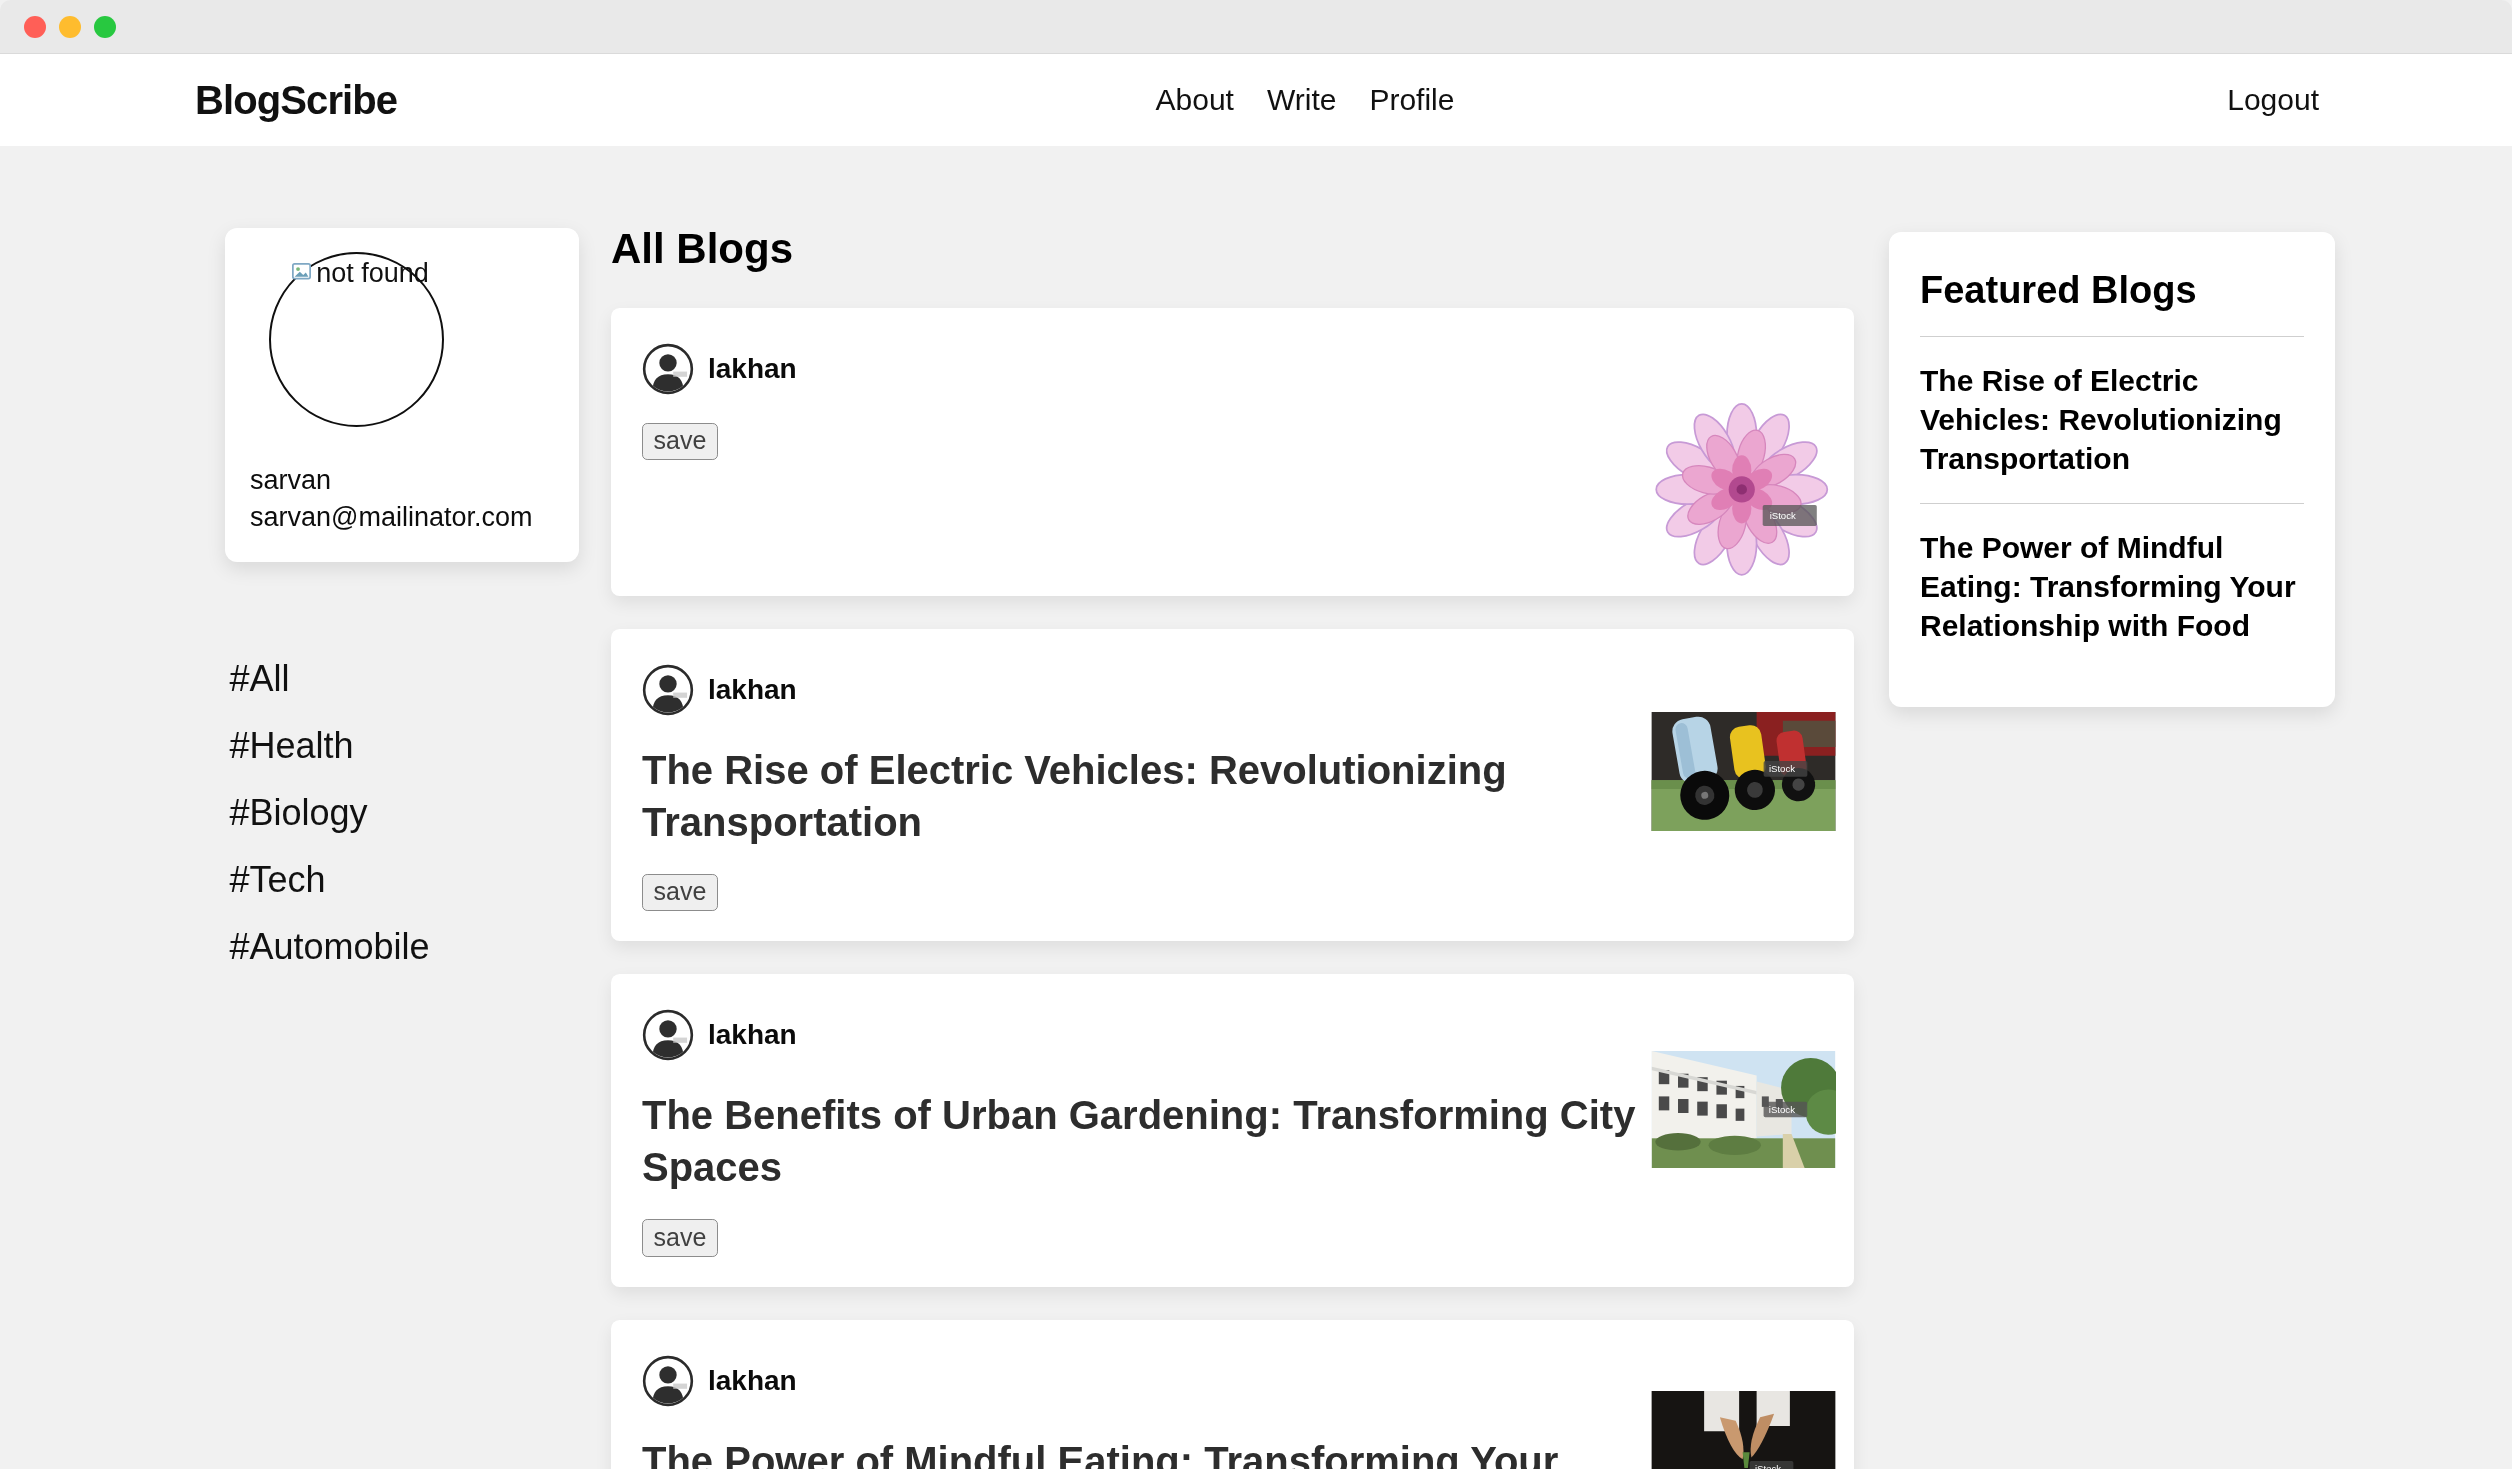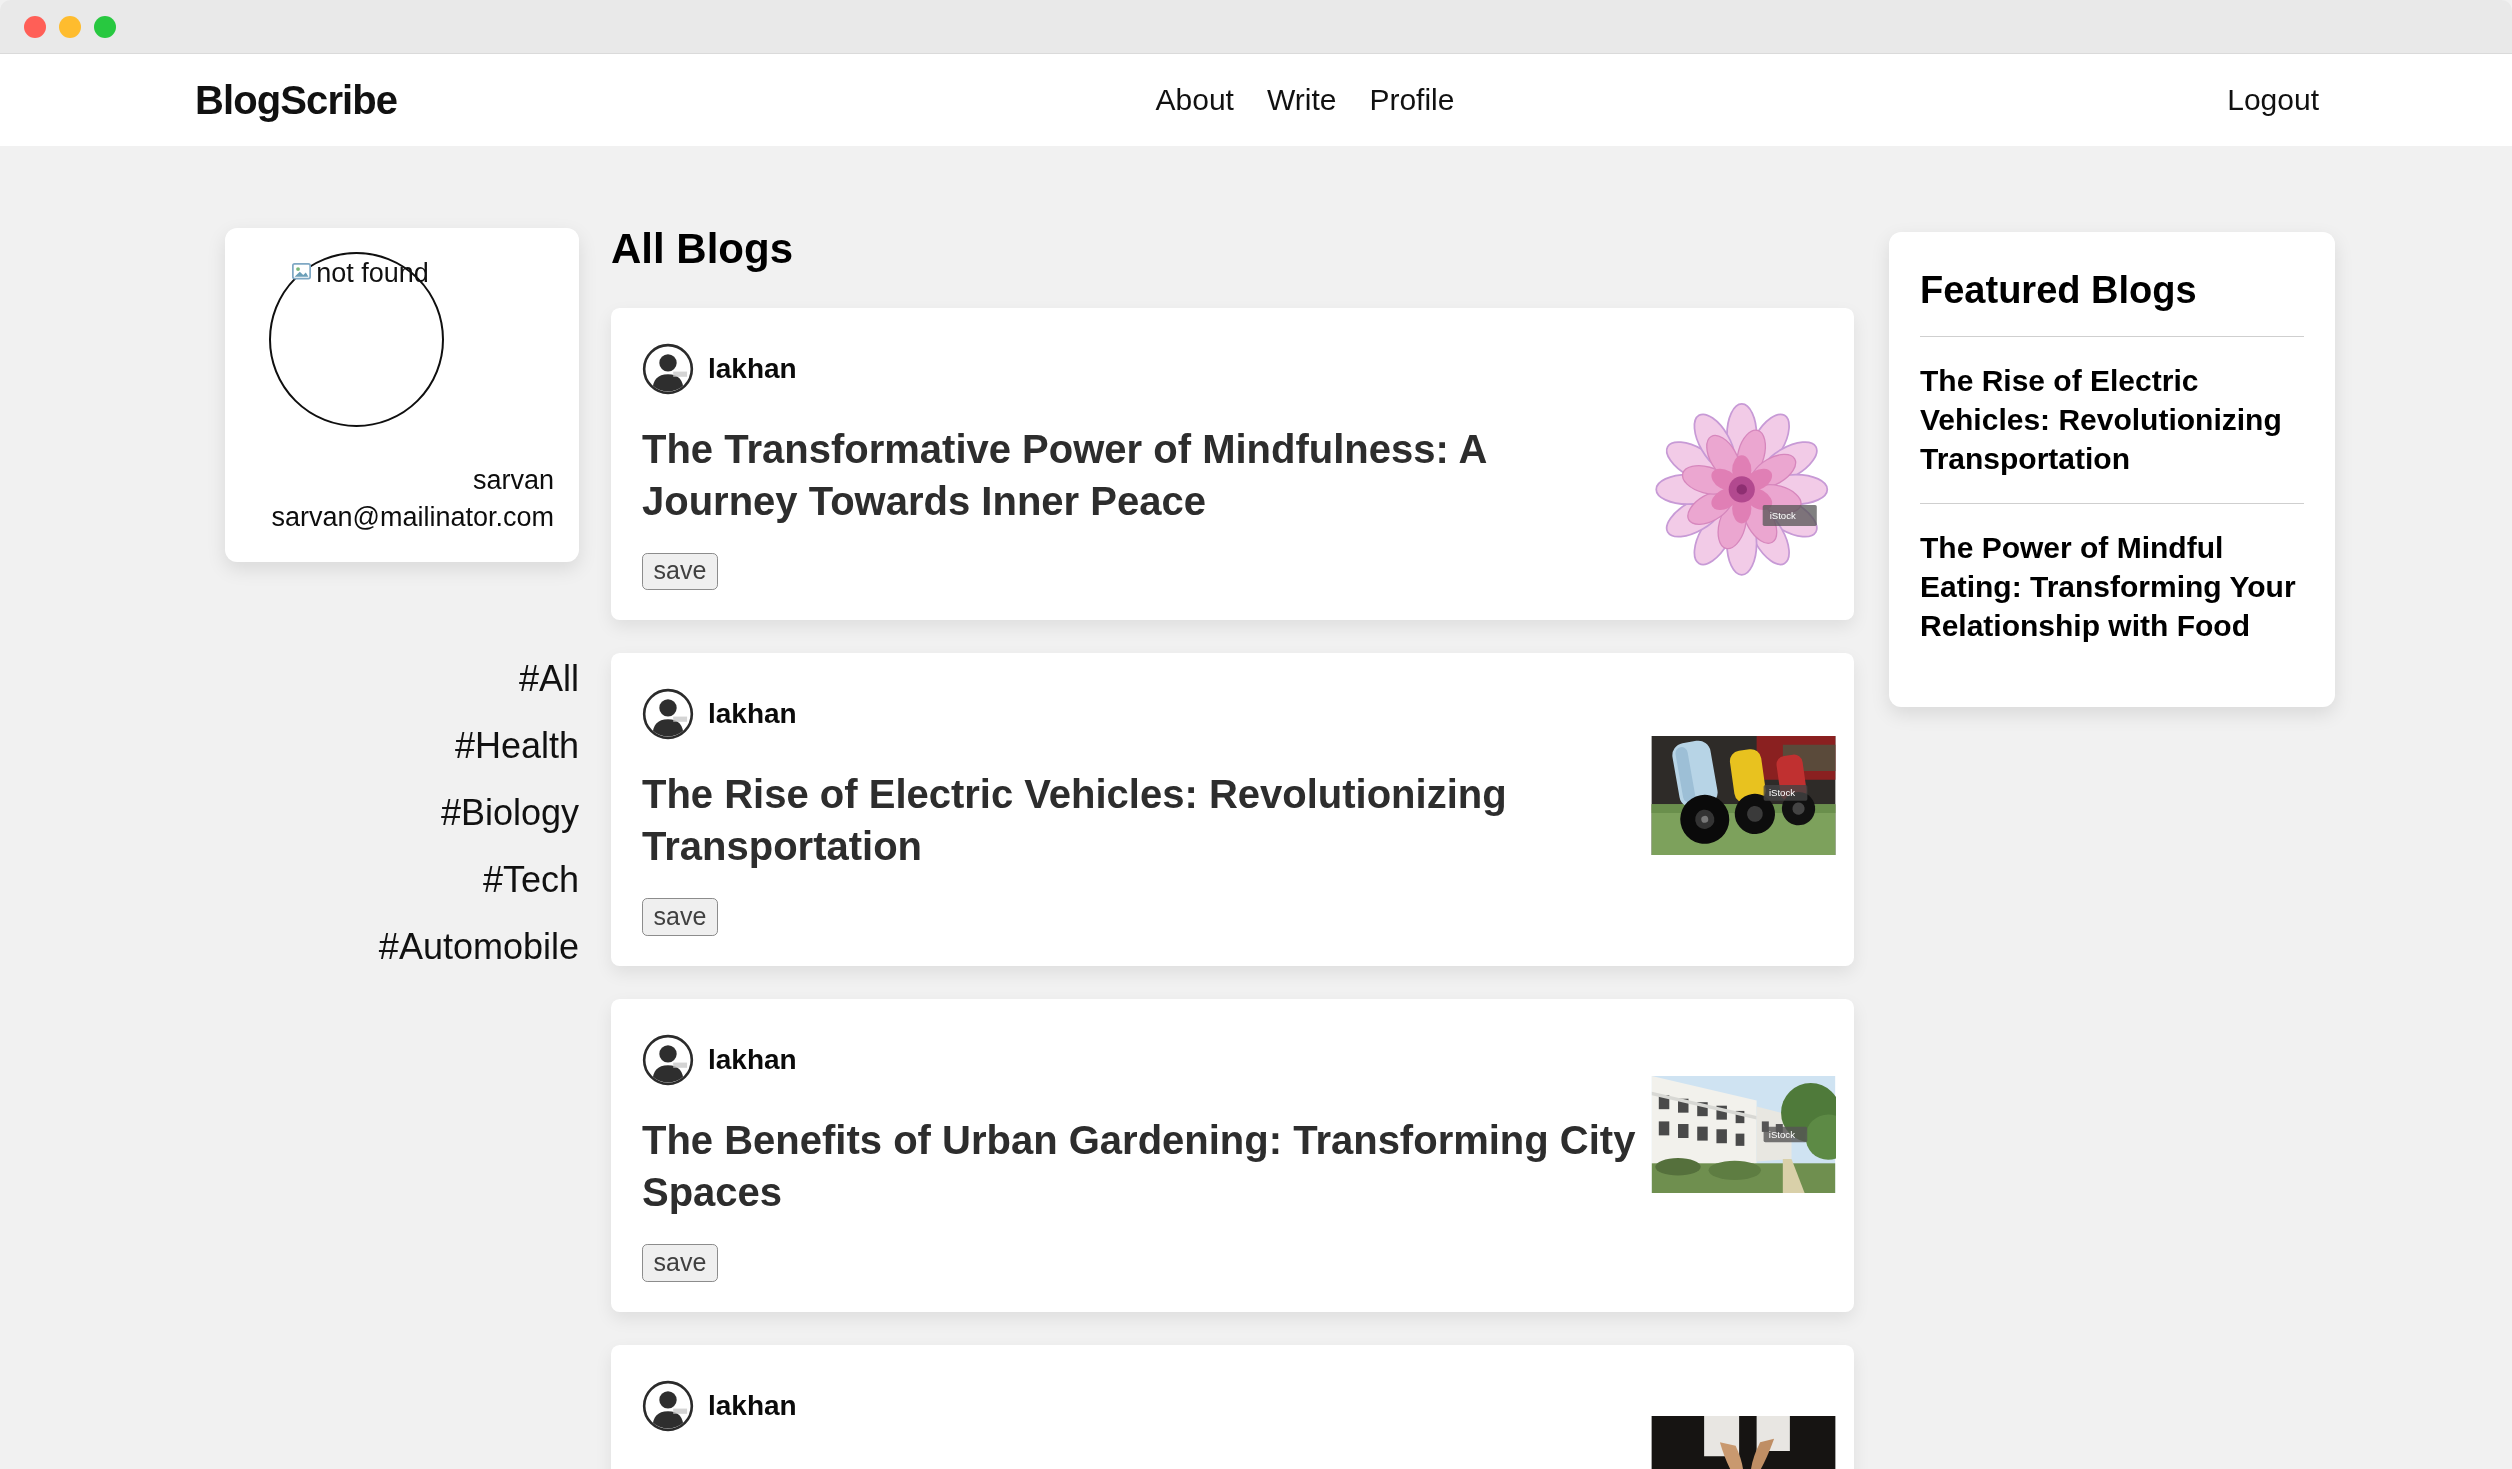--- a/index.html
+++ b/index.html
@@ -16,21 +16,21 @@
   .header { height: 92px; background: #fff; position: relative;
             display: flex; align-items: center; }
   .brand { margin-left: 195px; font-size: 40px; font-weight: 800; letter-spacing: -0.9px; }
   .nav { position: absolute; left: 50%; transform: translateX(calc(-50% + 49px));
          display: flex; gap: 33px; font-size: 30px; }
   .nav span { cursor: pointer; }
   .logout { position: absolute; right: 193px; font-size: 30px; cursor: pointer; }
 
   
   .content { display: flex; padding: 82px 0 0 225px; align-items: flex-start; }
-  .col-left { width: 354px; margin-right: 32px; flex: none; text-align: right; }
+  .col-left { width: 354px; margin-right: 32px; flex: none; }
   .col-main { width: 1243px; margin-right: 35px; flex: none; }
   .col-right { width: 446px; flex: none; margin-top: 4.4px; }
 
   
   .profile-card { background: #fff; border-radius: 12.2px; padding: 24.4px 25px 26px;
                   box-shadow: 0 7px 19px rgba(0,0,0,.10); }
   .avatar-broken { width: 175px; height: 175px; border: 2.6px solid #0f0f0f; border-radius: 50%;
                    position: relative; margin-left: 19px; margin-bottom: 35px; }
   .alt-row { position: absolute; top: 3.5px; left: 21px; display: flex; align-items: center;
              gap: 5.2px; white-space: nowrap; font-size: 27px; color: #111; }
@@ -134,21 +134,20 @@
                 </clipPath>
           <g clip-path="url(#avclip)">
             <circle cx="30" cy="23" r="10" fill="#2e2e2e"></circle>
             <path d="M12 56 Q12 36 30 36 Q48 36 48 56 Z" fill="#2e2e2e"></path>
             <rect x="36" y="33" width="16" height="6" fill="#c9c9c9" opacity="0.8"></rect>
           </g>
         </svg>
       </span>
       <span class="author-name">lakhan</span>
     </div>
-    <div class="blog-title">The Transformative Power of Mindfulness: A Journey Towards Inner Peace</div>
     <button class="save-btn">save</button>
     <span class="thumb thumb-tall">
   <svg viewBox="0 0 212 206">
     <rect width="212" height="206" fill="#ffffff"></rect>
     <g transform="translate(104,100)">
       <g fill="#f2cbe7" stroke="#c79ad6" stroke-width="2">
         <ellipse id="pA" cx="0" cy="-62" rx="17" ry="36"></ellipse>
         <use href="#pA" transform="rotate(30)"></use>
                   <use href="#pA" transform="rotate(60)"></use>
         <use href="#pA" transform="rotate(90)"></use>

